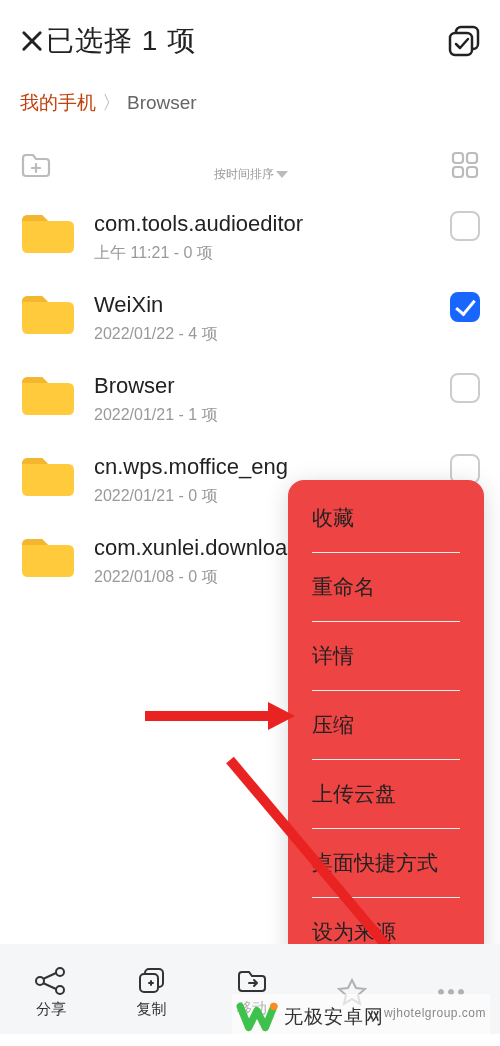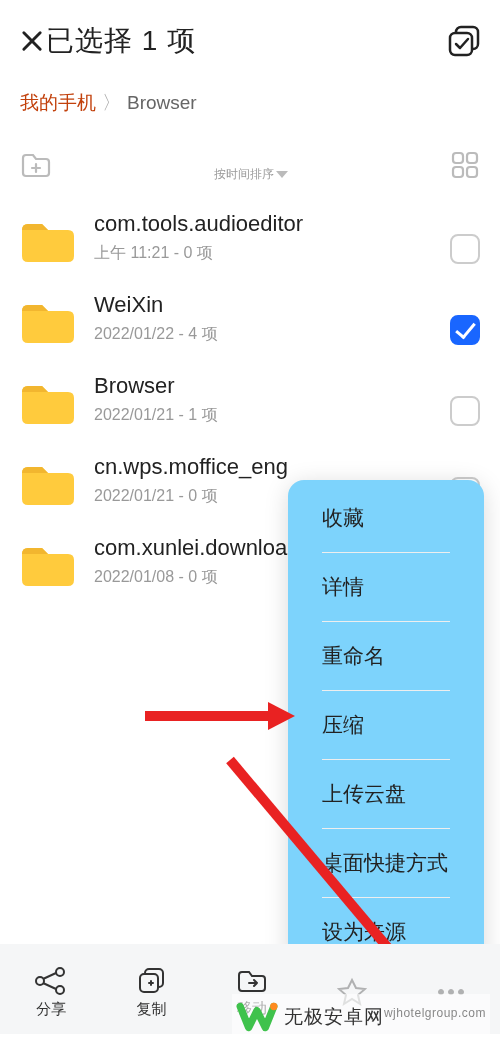--- a/index.html
+++ b/index.html
@@ -65,21 +65,21 @@
 .sort-caret {
   width: 0; height: 0;
   border-left: 6px solid transparent;
   border-right: 6px solid transparent;
   border-top: 7px solid #bbb;
 }
 
 
 .item {
   display: flex;
-  align-items: flex-end;
+  align-items: flex-start;
   padding: 14px 20px;
 }
 .folder-icon {
   width: 56px; height: 44px;
   flex-shrink: 0;
 }
 .item-body { margin-left: 18px; flex: 1; min-width: 0; }
 .item-name { font-size: 22px; color: #222; white-space: nowrap; overflow: hidden; text-overflow: ellipsis; }
 .item-sub { font-size: 16px; color: #999; margin-top: 6px; }
 .chk {
@@ -102,24 +102,24 @@
   border-width: 0 3px 3px 0;
   transform: rotate(40deg);
 }
 
 
 .ctx-menu {
   position: absolute;
   right: 16px;
   top: 480px;
   width: 196px;
-  background: #7dd3fc;
+  background: #ef4444;
   border-radius: 16px;
   box-shadow: 0 4px 24px rgba(0,0,0,0.15);
-  padding: 4px 34px;
+  padding: 4px 24px;
 }
 .ctx-item {
   padding: 20px 0;
   font-size: 21px;
   color: #222;
   border-bottom: 1px solid #eee;
 }
 .ctx-item:last-child { border-bottom: none; }
 
 
@@ -255,22 +255,22 @@
       <div class="item-body">
        <div class="item-name">com.xunlei.downloadprovider</div>
        <div class="item-sub">2022/01/08 - 0 项</div>
      </div>
      <div class="chk"></div>
     </div>
   </div>
 
 <div class="ctx-menu">
   <div class="ctx-item">收藏</div>
+  <div class="ctx-item">重命名</div>
   <div class="ctx-item">详情</div>
-  <div class="ctx-item">重命名</div>
   <div class="ctx-item">压缩</div>
   <div class="ctx-item">上传云盘</div>
   <div class="ctx-item">桌面快捷方式</div>
   <div class="ctx-item">设为来源</div>
 </div>
 
 <svg class="arrow1" style="left:140px; top:696px;" width="160" height="40" viewBox="0 0 160 40">
   <path d="M5 20 L145 20" stroke="#e92222" stroke-width="10"></path>
   <path d="M128 6 L155 20 L128 34 Z" fill="#e92222"></path>
 </svg>

